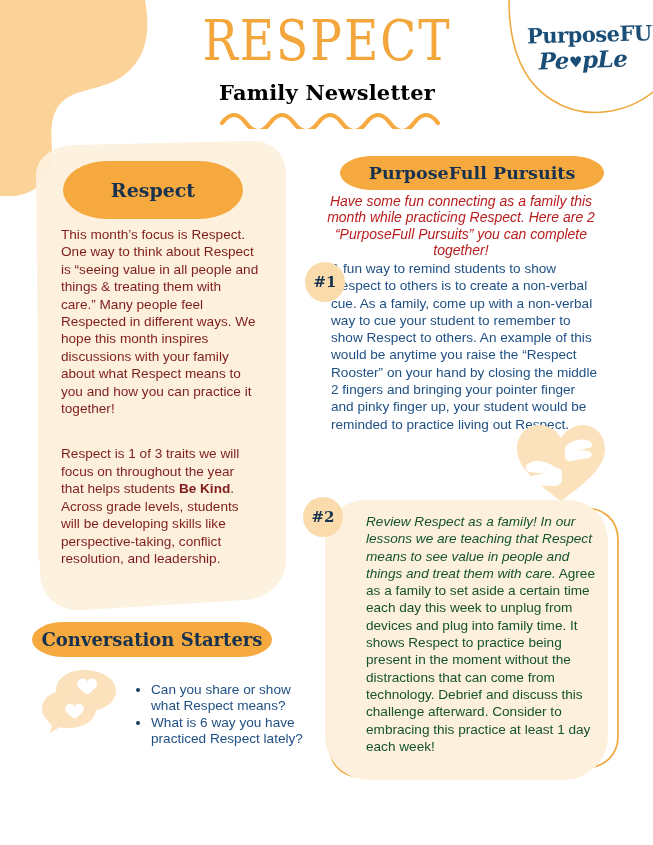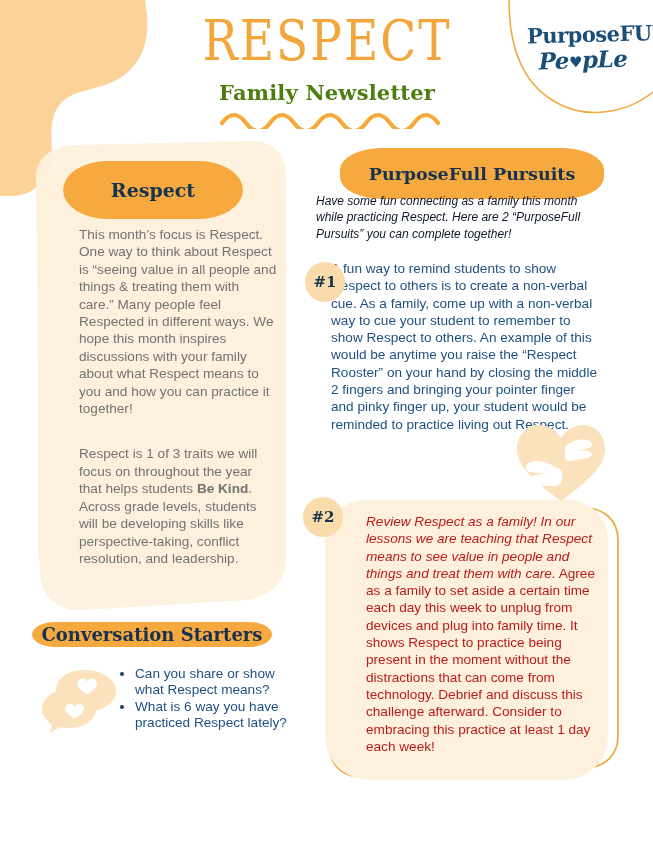--- a/index.html
+++ b/index.html
@@ -48,21 +48,21 @@
     color: #F2A63B;
     margin: 0;
     white-space: nowrap;
     transform: scaleY(1.18);
     transform-origin: top center;
   }
   .family-newsletter {
     font-family: "DejaVu Serif", serif;
     font-weight: bold;
     font-size: 21px;
-    color: #4d7c0f;
+    color: #000000;
     margin: 18px 0 0 0;
     letter-spacing: .2px;
   }
   .squiggle {
     margin-top: 4px;
     display: block;
   }
   .logo-block {
     position: absolute;
     left: 527px;
@@ -126,77 +126,78 @@
     top: 161px;
     width: 180px;
     height: 58px;
     font-size: 19px;
     line-height: 23px;
     border-radius: 46px / 30px;
     z-index: 3;
   }
   .overview-body {
     position: absolute;
-    left: 79px;
+    left: 61px;
     top: 226px;
     width: 198px;
     font-size: 13.6px;
     line-height: 17.4px;
-    color: #737373;
+    color: #7f1d1d;
     z-index: 3;
   }
   .overview-body p { margin: 0; }
   .overview-body p + p { margin-top: 28px; }
   .overview-body b { font-weight: bold; }
 
   .convo-pill {
     left: 32px;
     top: 622px;
     width: 240px;
-    height: 25px;
+    height: 35px;
     font-size: 18px;
     border-radius: 40px / 22px;
   }
   .convo-list {
     position: absolute;
     left: 120px;
     top: 666px;
     width: 160px;
-    margin: 0;
+    margin: 16px;
     padding: 0 0 0 15px;
     font-size: 13.6px;
     line-height: 16px;
     color: #1F5084;
   }
   .convo-list li { margin-bottom: 1px; }
   .convo-list li::marker { color: #163F66; font-size: 13px; }
   .bubbles {
     position: absolute;
     left: 42px;
     top: 668px;
   }
 
   
   .pursuits-pill {
     left: 340px;
-    top: 148px;
+    top: 156px;
     width: 264px;
-    height: 51px;
+    height: 34px;
     font-size: 17.5px;
     border-radius: 42px / 22px;
   }
   .pursuits-intro {
     position: absolute;
     left: 316px;
     top: 193px;
     width: 290px;
-    font-size: 12px;
+    font-size: 14px;
     line-height: 16.4px;
     font-style: italic;
-    color: #0f172a;
+    color: #b91c1c;
+    text-align: center;
   }
 
   .badge {
     position: absolute;
     width: 40px;
     height: 40px;
     border-radius: 50%;
     background: #FADCAC;
     color: #16324F;
     font-family: "DejaVu Serif", serif;
@@ -235,21 +236,21 @@
     background: #FDF0DD;
     border-radius: 40px 40px 44px 44px;
   }
   .pursuit2-body {
     position: absolute;
     left: 366px;
     top: 513px;
     width: 232px;
     font-size: 13.6px;
     line-height: 17.3px;
-    color: #b91c1c;
+    color: #14532d;
     z-index: 4;
   }
   .pursuit2-body .ital { font-style: italic; }
 
   .hands-heart {
     position: absolute;
     left: 515px;
     top: 423px;
   }
 </style>

